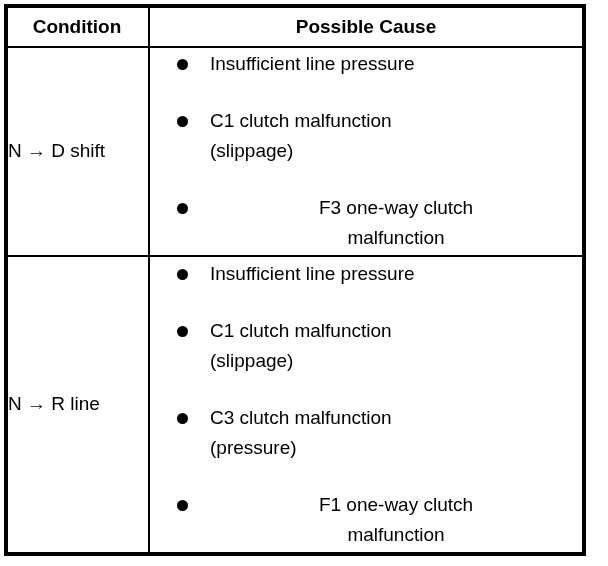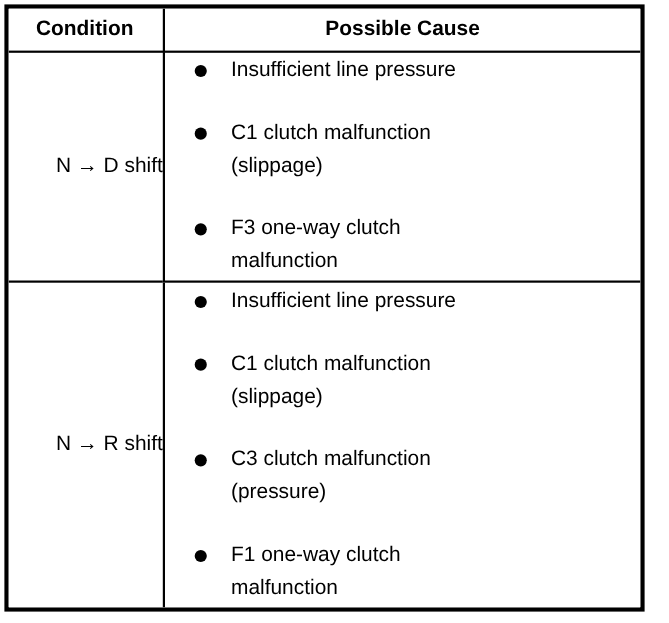--- a/index.html
+++ b/index.html
@@ -64,21 +64,21 @@
     letter-spacing: 0px;
     height: 38px;
     line-height: 38px;
     white-space: nowrap;
   }
   .header-cell.cell-condition { padding-right: 2px; }
 
   .condition-label {
     font-size: 19px;
     font-weight: normal;
-    text-align: right;
+    text-align: left;
     padding-left: 8px;
     white-space: nowrap;
   }
 
   .cause-cell {
     padding: 14px 8px 14px 0px;
   }
 
   ul.cause-list {
     list-style: none;
@@ -88,20 +88,21 @@
 
   ul.cause-list li.cause-item {
     position: relative;
     padding-left: 60px;
     font-size: 19px;
     line-height: 30px;
     margin-bottom: 27px;
   }
   ul.cause-list li.cause-item:last-child {
     margin-bottom: 0;
+    text-align: center;
   }
 
   ul.cause-list li.cause-item .bullet-dot {
     position: absolute;
     left: 27px;
     top: 10px;
     width: 11px;
     height: 11px;
     border-radius: 50%;
     background: #000000;
@@ -145,21 +146,21 @@
             <li class="cause-item">
               <span class="bullet-dot"></span>
               <span class="cause-text">F3 one-way clutch
 malfunction</span>
             </li>
           </ul>
         </td>
       </tr>
 
       <tr class="row-divider">
-        <td class="cell-condition condition-label">N → R shift</td>
+        <td class="cell-condition condition-label">N → R line</td>
         <td class="cell-cause cause-cell">
           <ul class="cause-list">
             <li class="cause-item">
               <span class="bullet-dot"></span>
               <span class="cause-text">Insufficient line pressure</span>
             </li>
             <li class="cause-item">
               <span class="bullet-dot"></span>
               <span class="cause-text">C1 clutch malfunction
 (slippage)</span>

